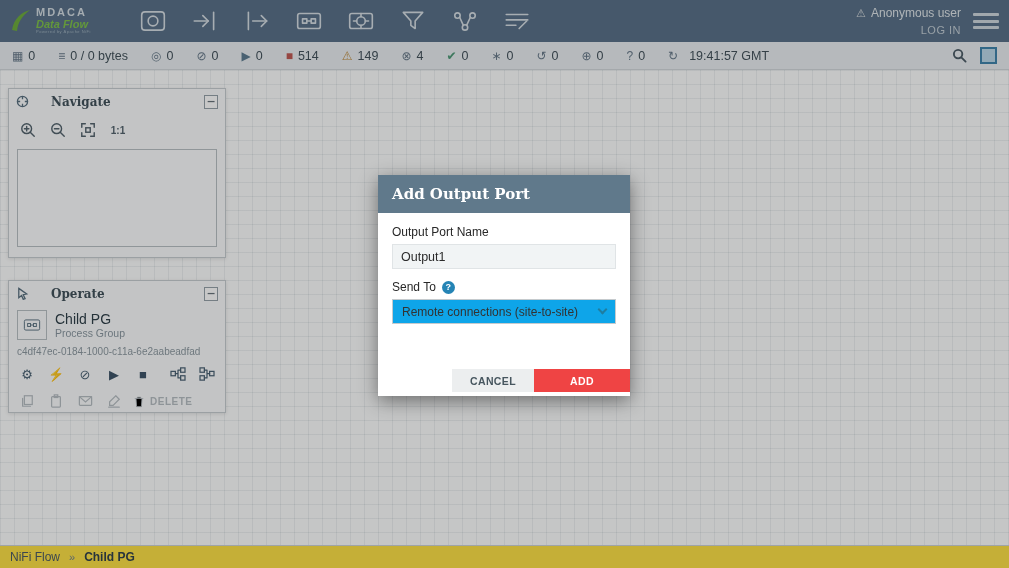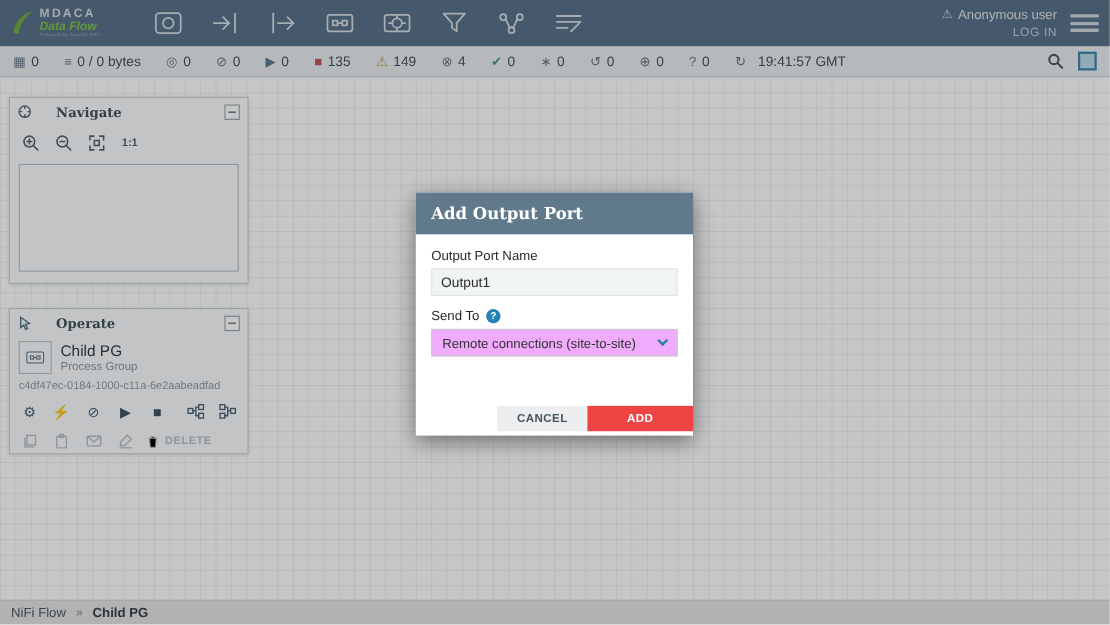--- a/index.html
+++ b/index.html
@@ -70,36 +70,36 @@
   .op-row{display:flex;align-items:center;gap:9px;margin-top:7px}
   .op-btn{width:20px;height:20px;display:flex;align-items:center;justify-content:center;font-size:13px;color:#4c6375;cursor:pointer;line-height:1}
   .op-btn svg{stroke:#4c6375;fill:none;stroke-width:1.4;stroke-linecap:round}
   .op-btn.dark{color:#3f5569}
   .op-right{margin-left:auto;display:flex;gap:9px}
   .op-row.disabled .op-btn{color:#b7bec3;cursor:default}
   .op-row.disabled svg{stroke:#b7bec3}
   .delete-group{display:flex;align-items:center;gap:5px;color:#b7bec3;font-size:10px;font-weight:bold;letter-spacing:.5px;cursor:default}
 
   
-  .breadcrumb{height:23px;background:#e5e5e5;border-top:1px solid #ccd2d6;display:flex;align-items:center;padding:0 10px;font-size:12px;color:#4c5c66}
+  .breadcrumb{height:23px;background:#fde047;border-top:1px solid #ccd2d6;display:flex;align-items:center;padding:0 10px;font-size:12px;color:#4c5c66}
   .crumb-root{cursor:pointer}
   .crumb-sep{margin:0 9px;color:#72828c;font-size:11px}
   .crumb-current{font-weight:bold;color:#33434d}
 
   
   .overlay{position:absolute;left:0;top:0;right:0;bottom:0;background:rgba(0,0,0,0.22);z-index:40}
   .modal{position:absolute;left:378px;top:175px;width:252px;height:221px;background:#fff;z-index:50;box-shadow:0 5px 18px rgba(0,0,0,0.45)}
   .modal-header{height:38px;background:#60798b;color:#fff;display:flex;align-items:center;padding:16px 14px;
     font-family:"DejaVu Serif",serif;font-weight:bold;font-size:15px}
   .modal-body{padding:12px 14px 0}
   .field-label{font-size:12px;color:#282828;margin-bottom:5px;display:flex;align-items:center;gap:6px}
   .text-input{width:100%;height:25px;background:#f1f4f5;border:1px solid #e0e4e6;padding:0 8px;font-size:12.5px;color:#2b2b2b;font-family:"Liberation Sans",sans-serif}
   .field-gap{height:11px}
   .help-dot{width:13px;height:13px;border-radius:50%;background:#2584b5;color:#fff;font-size:9px;font-weight:bold;display:flex;align-items:center;justify-content:center;cursor:pointer}
-  .select-box{height:25px;border:1px solid #c5cacd;background:#f0abfc;display:flex;align-items:center;padding:0 9px;cursor:pointer}
+  .select-box{height:25px;border:1px solid #c5cacd;background:#0ea5e9;display:flex;align-items:center;padding:0 9px;cursor:pointer}
   .select-value{font-size:12px;color:#333}
   .chev{margin-left:auto;width:7px;height:7px;border-right:2px solid #1e7ea1;border-bottom:2px solid #1e7ea1;transform:rotate(45deg);margin-top:-4px}
   .modal-footer{position:absolute;right:0;bottom:4px;display:flex}
   .btn{height:23px;border:none;font-family:"Liberation Sans",sans-serif;font-size:10.5px;font-weight:bold;letter-spacing:.4px;cursor:pointer}
   .btn-cancel{width:82px;background:#eceeef;color:#47565f}
   .btn-add{width:96px;background:#ef4444;color:#fff}
 </style>
 </head>
 <body>
 
@@ -206,21 +206,21 @@
     <div class="sb-item">
       <span class="sb-ico ico-gray">⊘</span>
       <span class="sb-val">0</span>
     </div>
     <div class="sb-item">
       <span class="sb-ico ico-slate">▶</span>
       <span class="sb-val">0</span>
     </div>
     <div class="sb-item">
       <span class="sb-ico ico-red">■</span>
-      <span class="sb-val">135</span>
+      <span class="sb-val">514</span>
     </div>
     <div class="sb-item">
       <span class="sb-ico ico-amber">⚠</span>
       <span class="sb-val">149</span>
     </div>
     <div class="sb-item">
       <span class="sb-ico ico-gray">⊗</span>
       <span class="sb-val">4</span>
     </div>
     <div class="sb-item">

